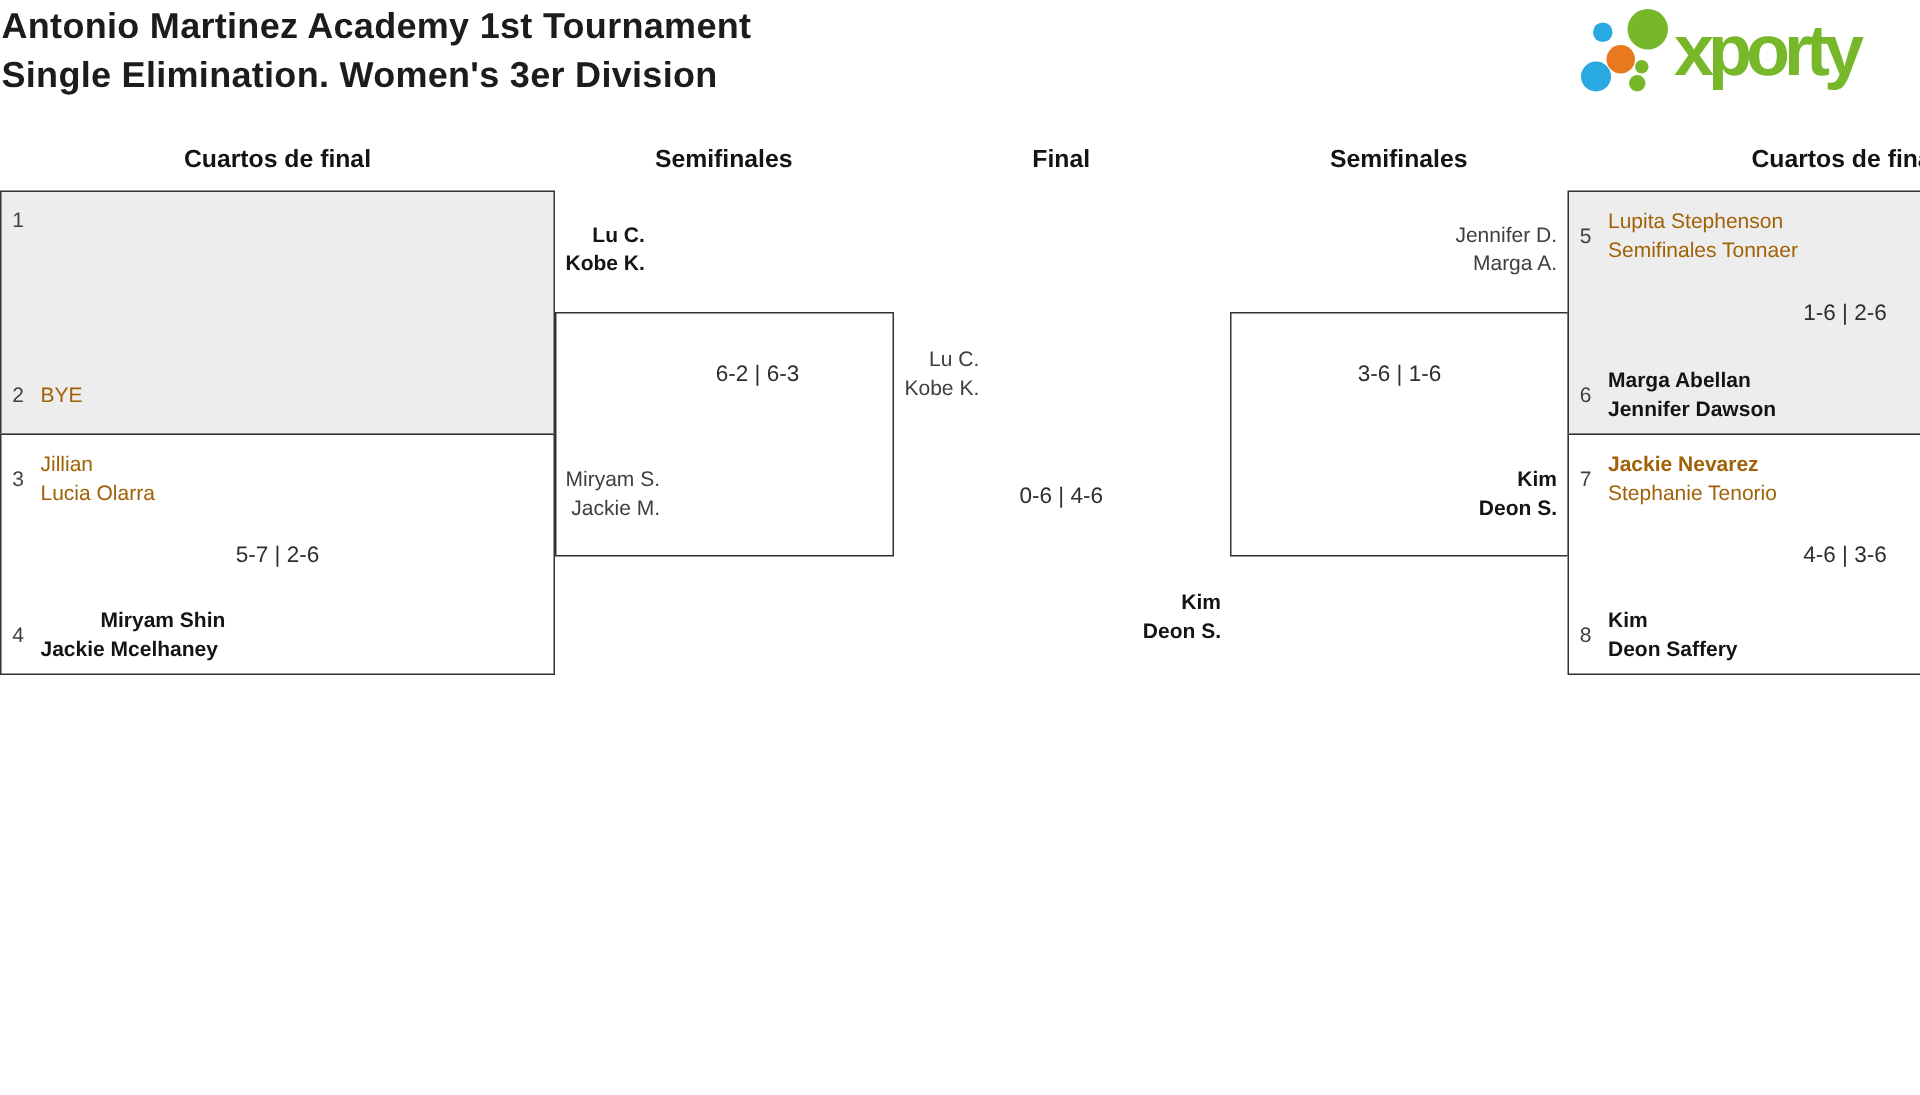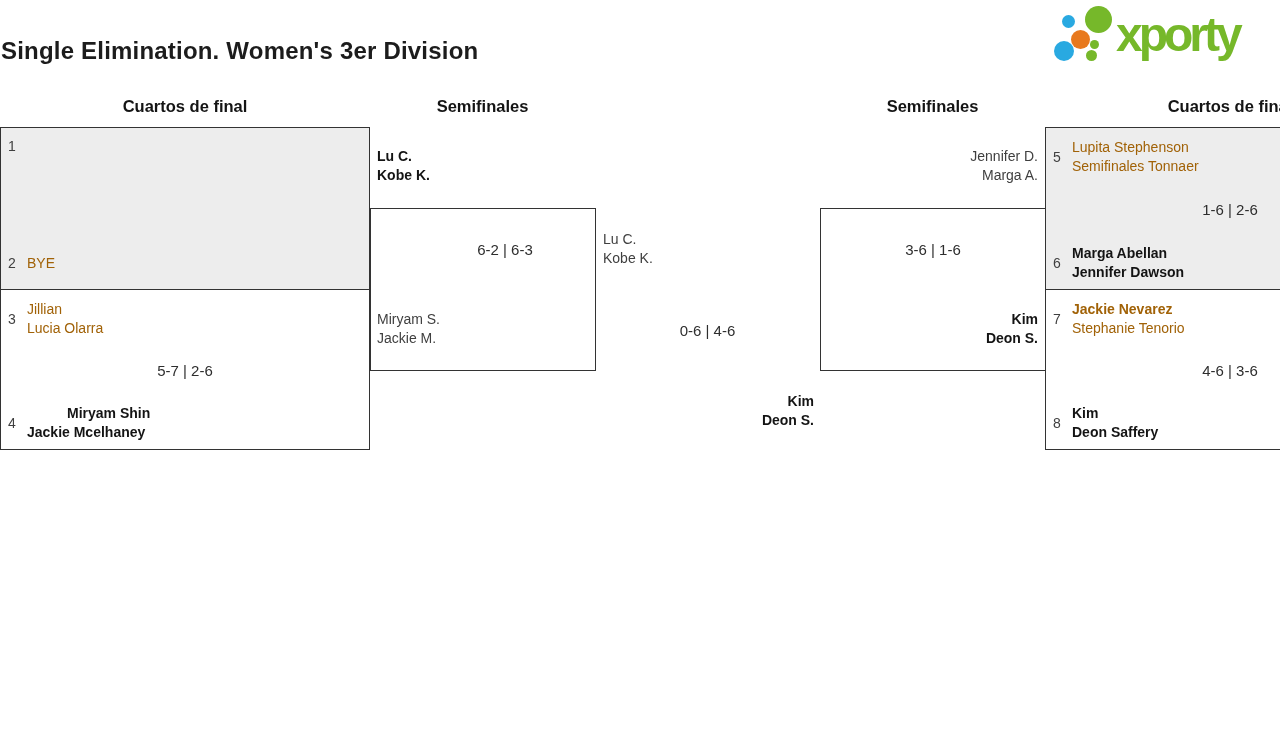--- a/index.html
+++ b/index.html
@@ -28,44 +28,46 @@
   .match.gray { background:#ededed; }
   .slot { position:absolute; left:0; right:0; display:flex; align-items:center; }
   .slot.top { top:10px; }
   .slot.bottom { bottom:7px; height:38px; }
   .seed { flex:none; width:22px; text-align:center; font-size:14px; color:#3f3f3f; }
   .names { margin-left:4px; font-size:14px; line-height:19px; color:#a16207; }
   .names.winner { font-weight:700; color:#141414; }
   .match-score { position:absolute; left:0; right:0; top:50%; transform:translateY(-50%); text-align:center; font-size:15px; color:#2e2e2e; }
 
   
-  .team-label { position:absolute; font-size:14px; line-height:19px; color:#3f3f3f; white-space:nowrap; }
+  .team-label { position:absolute; font-size:14px; line-height:19px; color:#3f3f3f; white-space:nowrap;text-align:right; }
   .team-label.winner { font-weight:700; color:#141414; }
   .team-label.right { text-align:right; }
   .score-label { position:absolute; text-align:center; font-size:15px; color:#2e2e2e; }
 </style>
 </head>
 <body>
 
 <div id="canvas">
 
+  <div id="title1" class="title-line">Antonio Martinez Academy 1st Tournament</div>
   <div id="title2" class="title-line">Single Elimination. Women's 3er Division</div>
 
   <div id="logo">
     <span class="dot" style="left:12px;top:14px;width:13px;height:13px;background:#29a9e1;"></span>
     <span class="dot" style="left:35px;top:5px;width:27px;height:27px;background:#76b82a;"></span>
     <span class="dot" style="left:21px;top:29px;width:19px;height:19px;background:#e8791e;"></span>
     <span class="dot" style="left:40px;top:39px;width:9px;height:9px;background:#76b82a;"></span>
     <span class="dot" style="left:4px;top:40px;width:20px;height:20px;background:#29a9e1;"></span>
     <span class="dot" style="left:36px;top:49px;width:11px;height:11px;background:#76b82a;"></span>
     <span id="logo-word" style="color:#76b82a;">xporty</span>
   </div>
 
   <div class="round-label" style="left:0;width:370px;">Cuartos de final</div>
   <div class="round-label" style="left:370px;width:225px;">Semifinales</div>
+  <div class="round-label" style="left:595px;width:225px;">Final</div>
   <div class="round-label" style="left:820px;width:225px;">Semifinales</div>
   <div class="round-label" style="left:1045px;width:370px;">Cuartos de final</div>
 
   <div class="match gray" style="left:0;top:127px;width:370px;height:163px;">
     <div class="slot top">
       <span class="seed">1</span>
     </div>
     <div class="slot bottom">
       <span class="seed">2</span>
       <span class="names">

